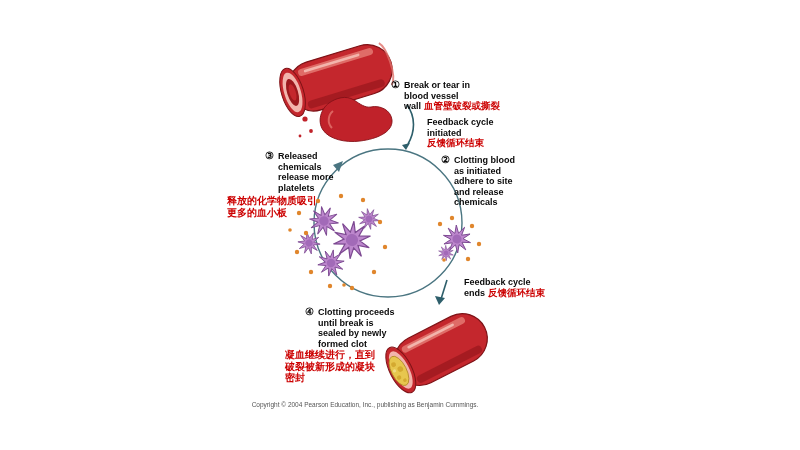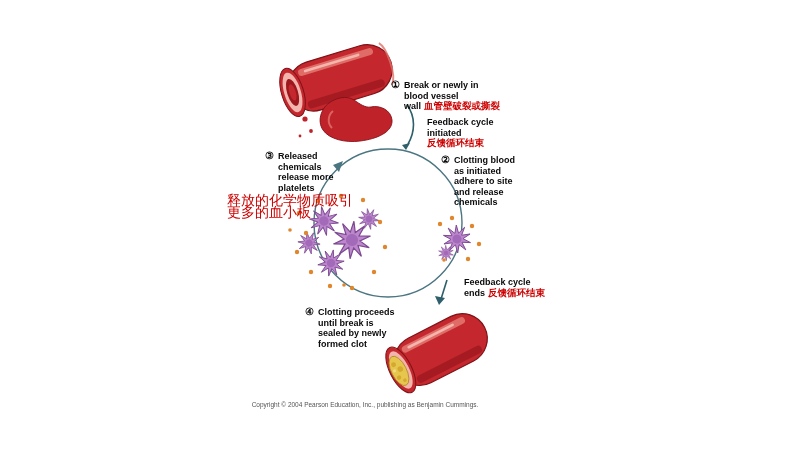--- a/index.html
+++ b/index.html
@@ -9,22 +9,22 @@
   }
   .art { position:absolute; left:0; top:0; }
   .step {
     position:absolute; display:flex; align-items:flex-start;
     font-weight:bold; font-size:9px; line-height:10.5px; color:#0a0a0a;
   }
   .step .num { width:13px; flex:none; font-size:10px; }
   .ln { display:block; white-space:nowrap; }
   .zh { color:#cc0000; font-size:9.5px; margin-left:3px; white-space:nowrap; }
   .zhblock {
-    position:absolute; color:#cc0000; font-size:14px; line-height:11.5px;
-    font-weight:normal;
+    position:absolute; color:#cc0000; font-size:10px; line-height:11.5px;
+    font-weight:bold;
   }
   .zhblock .ind { padding-left:18px; }
   .fb { position:absolute; font-weight:bold; font-size:9px; line-height:10.5px; color:#0a0a0a; }
   .fb .zhred { color:#cc0000; font-size:9.5px; }
   .copyright {
     position:absolute; left:235px; top:401px; width:260px; text-align:center;
     font-size:6.5px; color:#555; font-weight:normal;
   }
 </style>
 </head>
@@ -125,21 +125,21 @@
       <circle cx="472" cy="226" r="2.2"></circle>
         <circle cx="479" cy="244" r="2.2"></circle>
       <circle cx="468" cy="259" r="2.2"></circle>
         <circle cx="444" cy="260" r="1.8"></circle>
     </g>
   </svg>
 
   <div class="step" style="left:391px;top:80px;">
     <span class="num">①</span>
     <span class="body">
-      <span class="ln">Break or newly in</span>
+      <span class="ln">Break or tear in</span>
       <span class="ln">blood vessel</span>
       <span class="ln"><span>wall</span><span class="zh">血管壁破裂或撕裂</span></span>
     </span>
   </div>
 
   <div class="fb" style="left:427px;top:117px;">
     <span class="ln">Feedback cycle</span>
     <span class="ln">initiated</span>
     <span class="ln zhred">反馈循环结束</span>
   </div>
@@ -176,16 +176,21 @@
 
   <div class="step" style="left:305px;top:307px;">
     <span class="num">④</span>
     <span class="body">
       <span class="ln">Clotting proceeds</span>
       <span class="ln">until break is</span>
       <span class="ln">sealed by newly</span>
       <span class="ln">formed clot</span>
     </span>
   </div>
+  <div class="zhblock" style="left:285px;top:349px;">
+    <span class="ln">凝血继续进行，直到</span>
+    <span class="ln">破裂被新形成的凝块</span>
+    <span class="ln">密封</span>
+  </div>
 
   <div class="copyright">Copyright © 2004 Pearson Education, Inc., publishing as Benjamin Cummings.</div>
 
 </div>
 
 </body></html>

